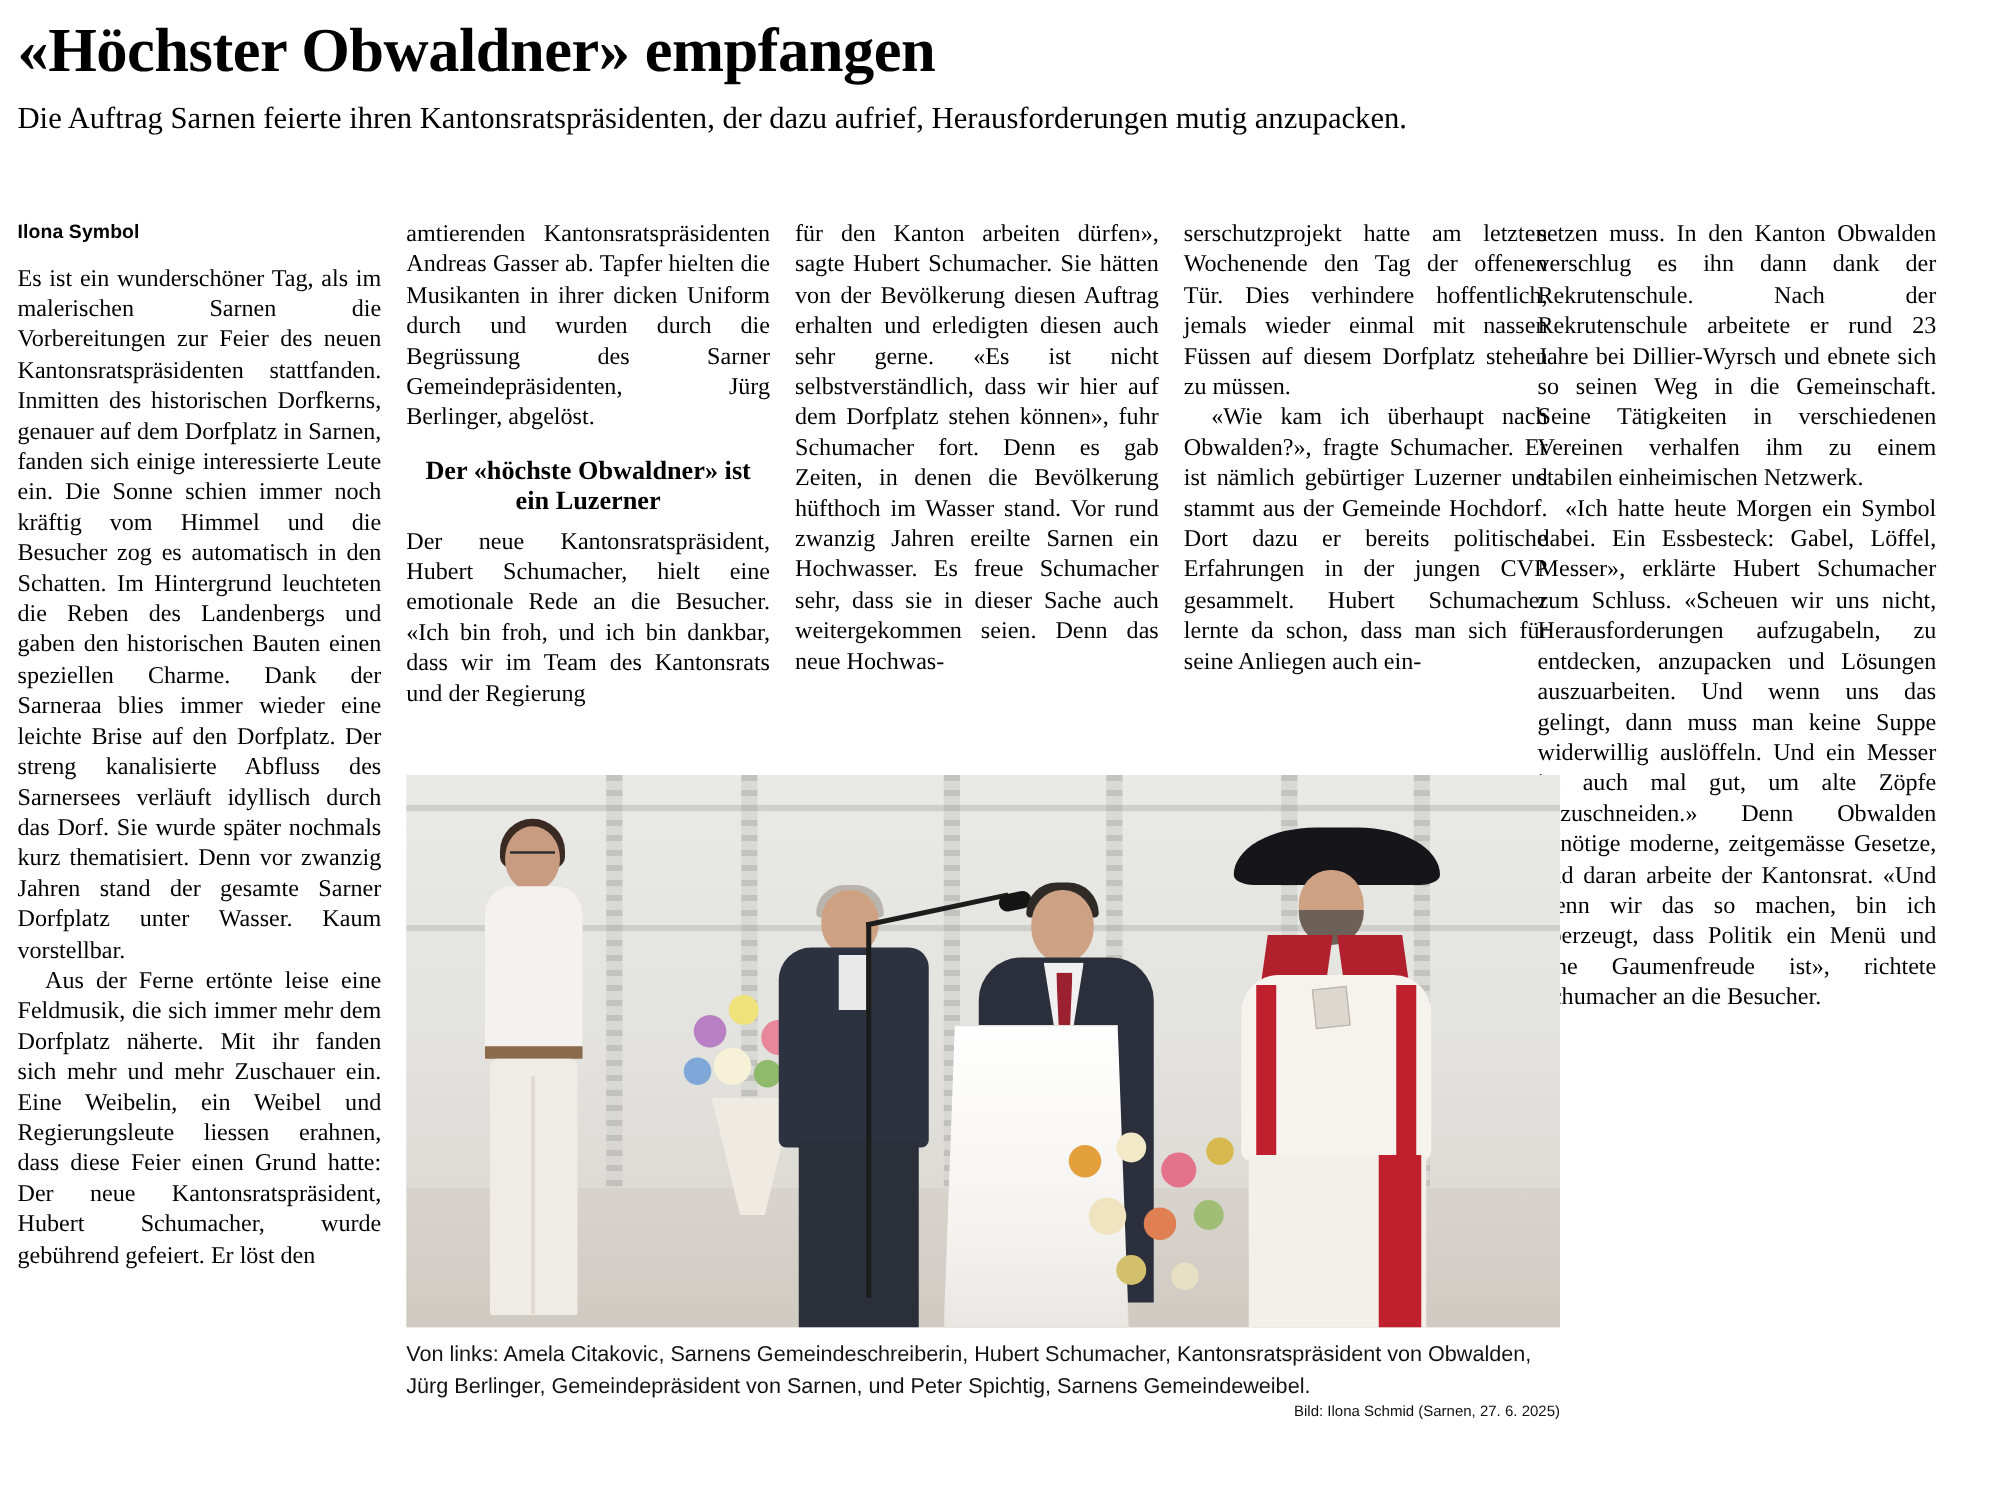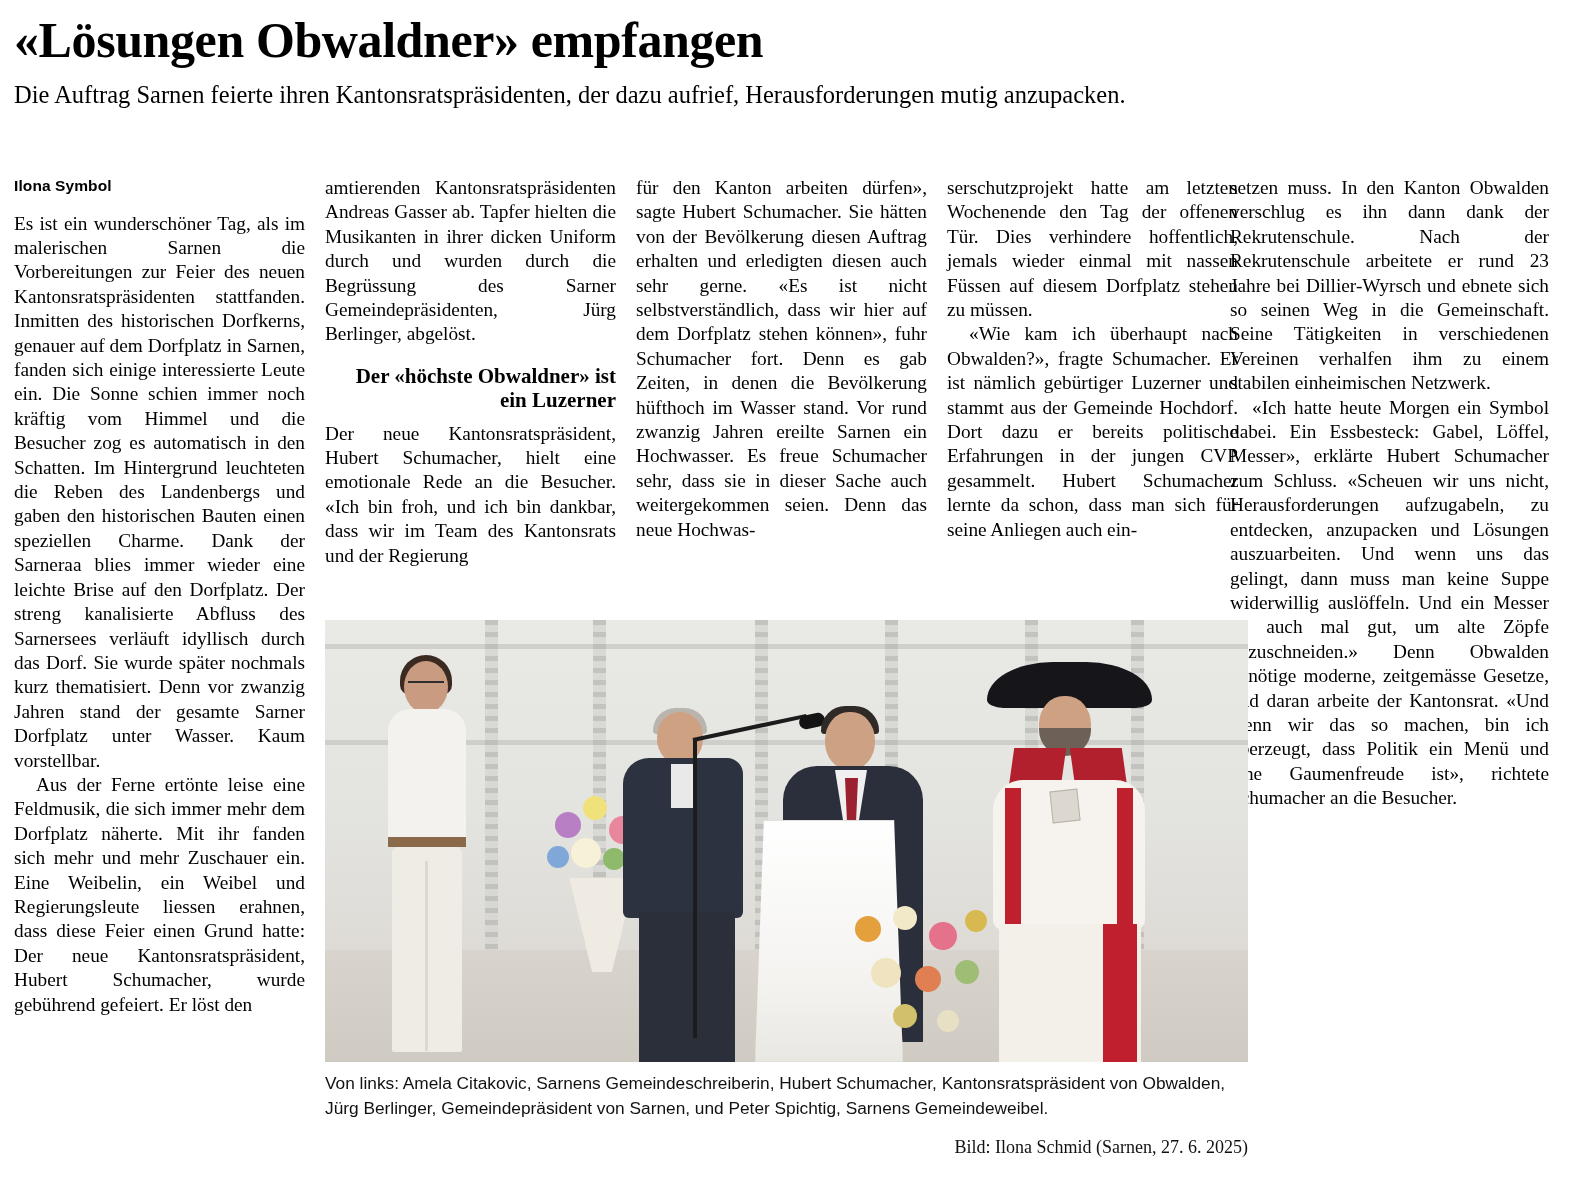--- a/index.html
+++ b/index.html
@@ -66,21 +66,21 @@
     font-weight: bold;
     font-size: 15.5px;
     margin: 0 0 16px 0;
     letter-spacing: 0.1px;
   }
   .subheading {
     font-weight: bold;
     font-size: 21px;
     line-height: 1.16;
     margin: 17px 0 9px 0;
-    text-align: right;
+    text-align: center;
   }
   #col1 { left: 0px; }
   #col2 { left: 311px; }
   #col3 { left: 622px; }
   #col4 { left: 933px; }
   #col5 { left: 1216px; width: 319px; }
 
   
   .figure {
     position: absolute;
@@ -222,33 +222,33 @@
     height: 156px;
   }
   .caption {
     font-family: "Liberation Sans", sans-serif;
     font-size: 17.3px;
     line-height: 1.42;
     margin-top: 9px;
     color: #111;
   }
   .credit {
-    font-family: Liberation Serif, serif;
-    font-size: 18px;
+    font-family: Liberation Sans, sans-serif;
+    font-size: 12px;
     text-align: right;
-    margin-top: 17px;
+    margin-top: 2px;
     color: #111;
   }
 </style>
 </head>
 <body>
 
 <div class="page">
 
-  <h1 class="headline">«Lösungen Obwaldner» empfangen</h1>
+  <h1 class="headline">«Höchster Obwaldner» empfangen</h1>
   <p class="subhead">Die Auftrag Sarnen feierte ihren Kantonsratspräsidenten, der dazu aufrief, Herausforderungen mutig anzupacken.</p>
 
   <div class="columns">
 
     <div class="col" id="col1">
       <div class="byline">Ilona Symbol</div>
       <p>Es ist ein wunderschöner Tag, als im malerischen Sarnen die Vorbereitungen zur Feier des neuen Kantonsratspräsidenten stattfanden. Inmitten des historischen Dorfkerns, genauer auf dem Dorfplatz in Sarnen, fanden sich einige interessierte Leute ein. Die Sonne schien immer noch kräftig vom Himmel und die Besucher zog es automatisch in den Schatten. Im Hintergrund leuchteten die Reben des Landenbergs und gaben den historischen Bauten einen speziellen Charme. Dank der Sarneraa blies immer wieder eine leichte Brise auf den Dorfplatz. Der streng kanalisierte Abfluss des Sarnersees verläuft idyllisch durch das Dorf. Sie wurde später nochmals kurz thematisiert. Denn vor zwanzig Jahren stand der gesamte Sarner Dorfplatz unter Wasser. Kaum vorstellbar.</p>
       <p class="indent">Aus der Ferne ertönte leise eine Feldmusik, die sich immer mehr dem Dorfplatz näherte. Mit ihr fanden sich mehr und mehr Zuschauer ein. Eine Weibelin, ein Weibel und Regierungsleute liessen erahnen, dass diese Feier einen Grund hatte: Der neue Kantonsratspräsident, Hubert Schumacher, wurde gebührend gefeiert. Er löst den</p>
     </div>
 

